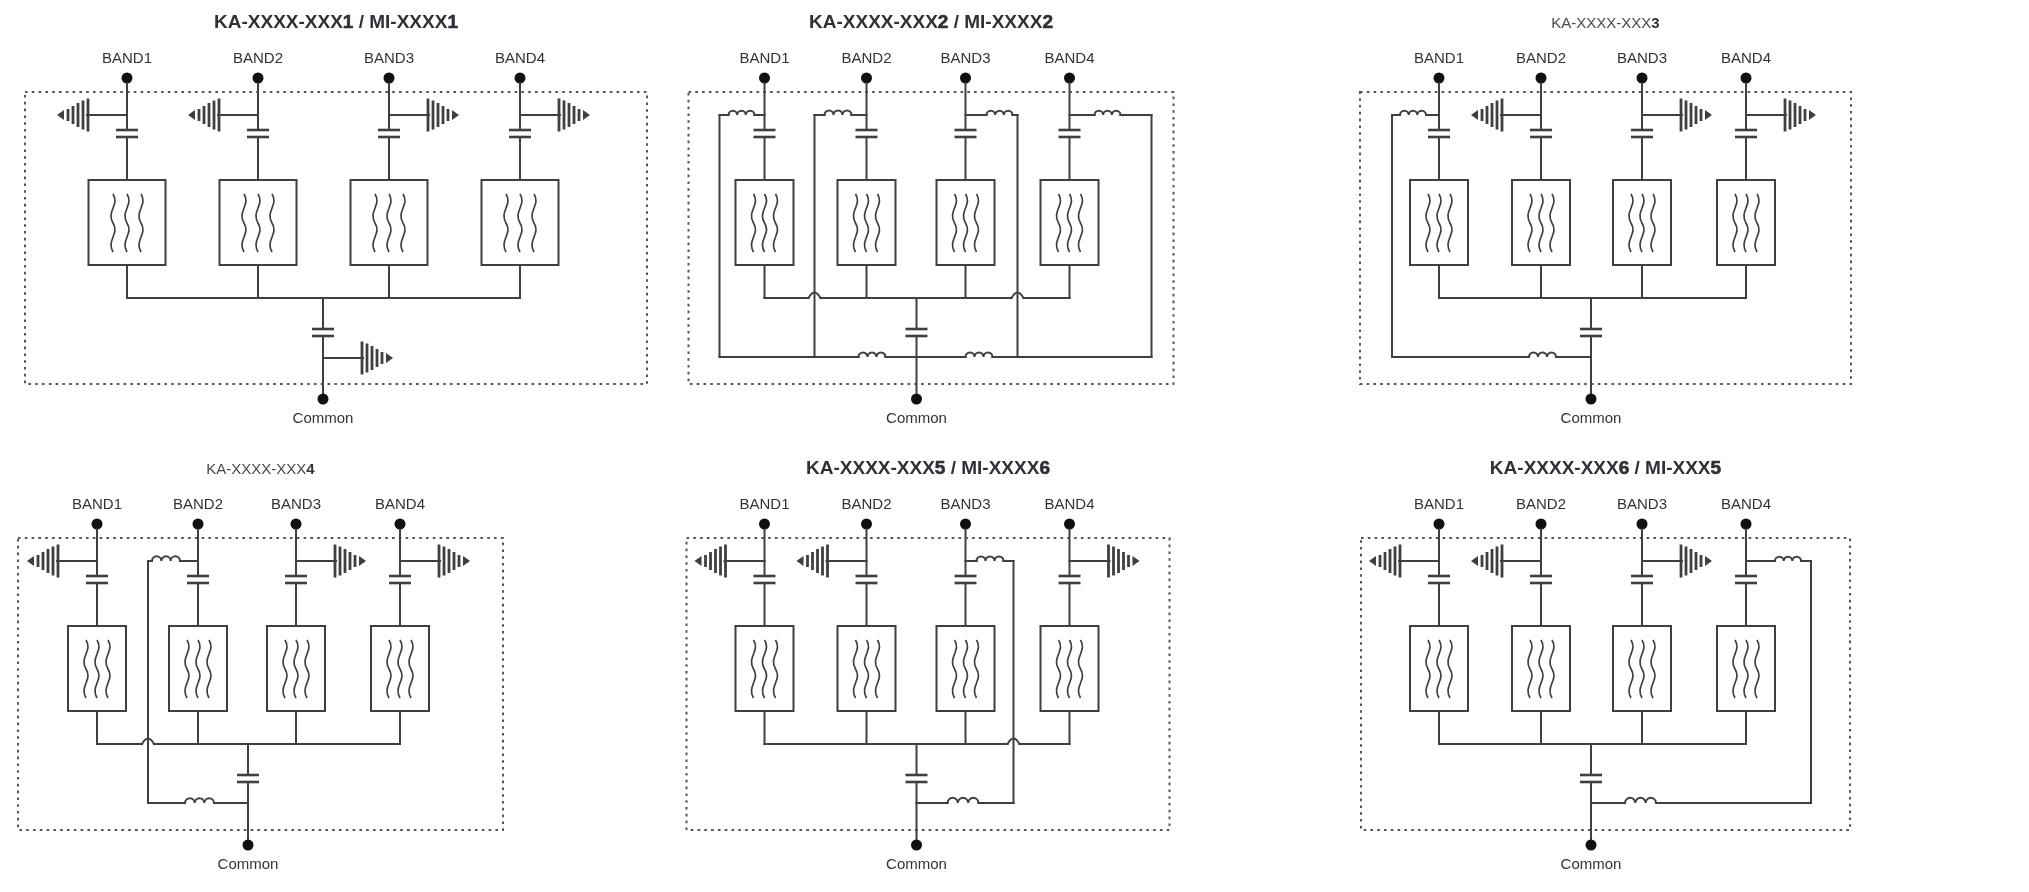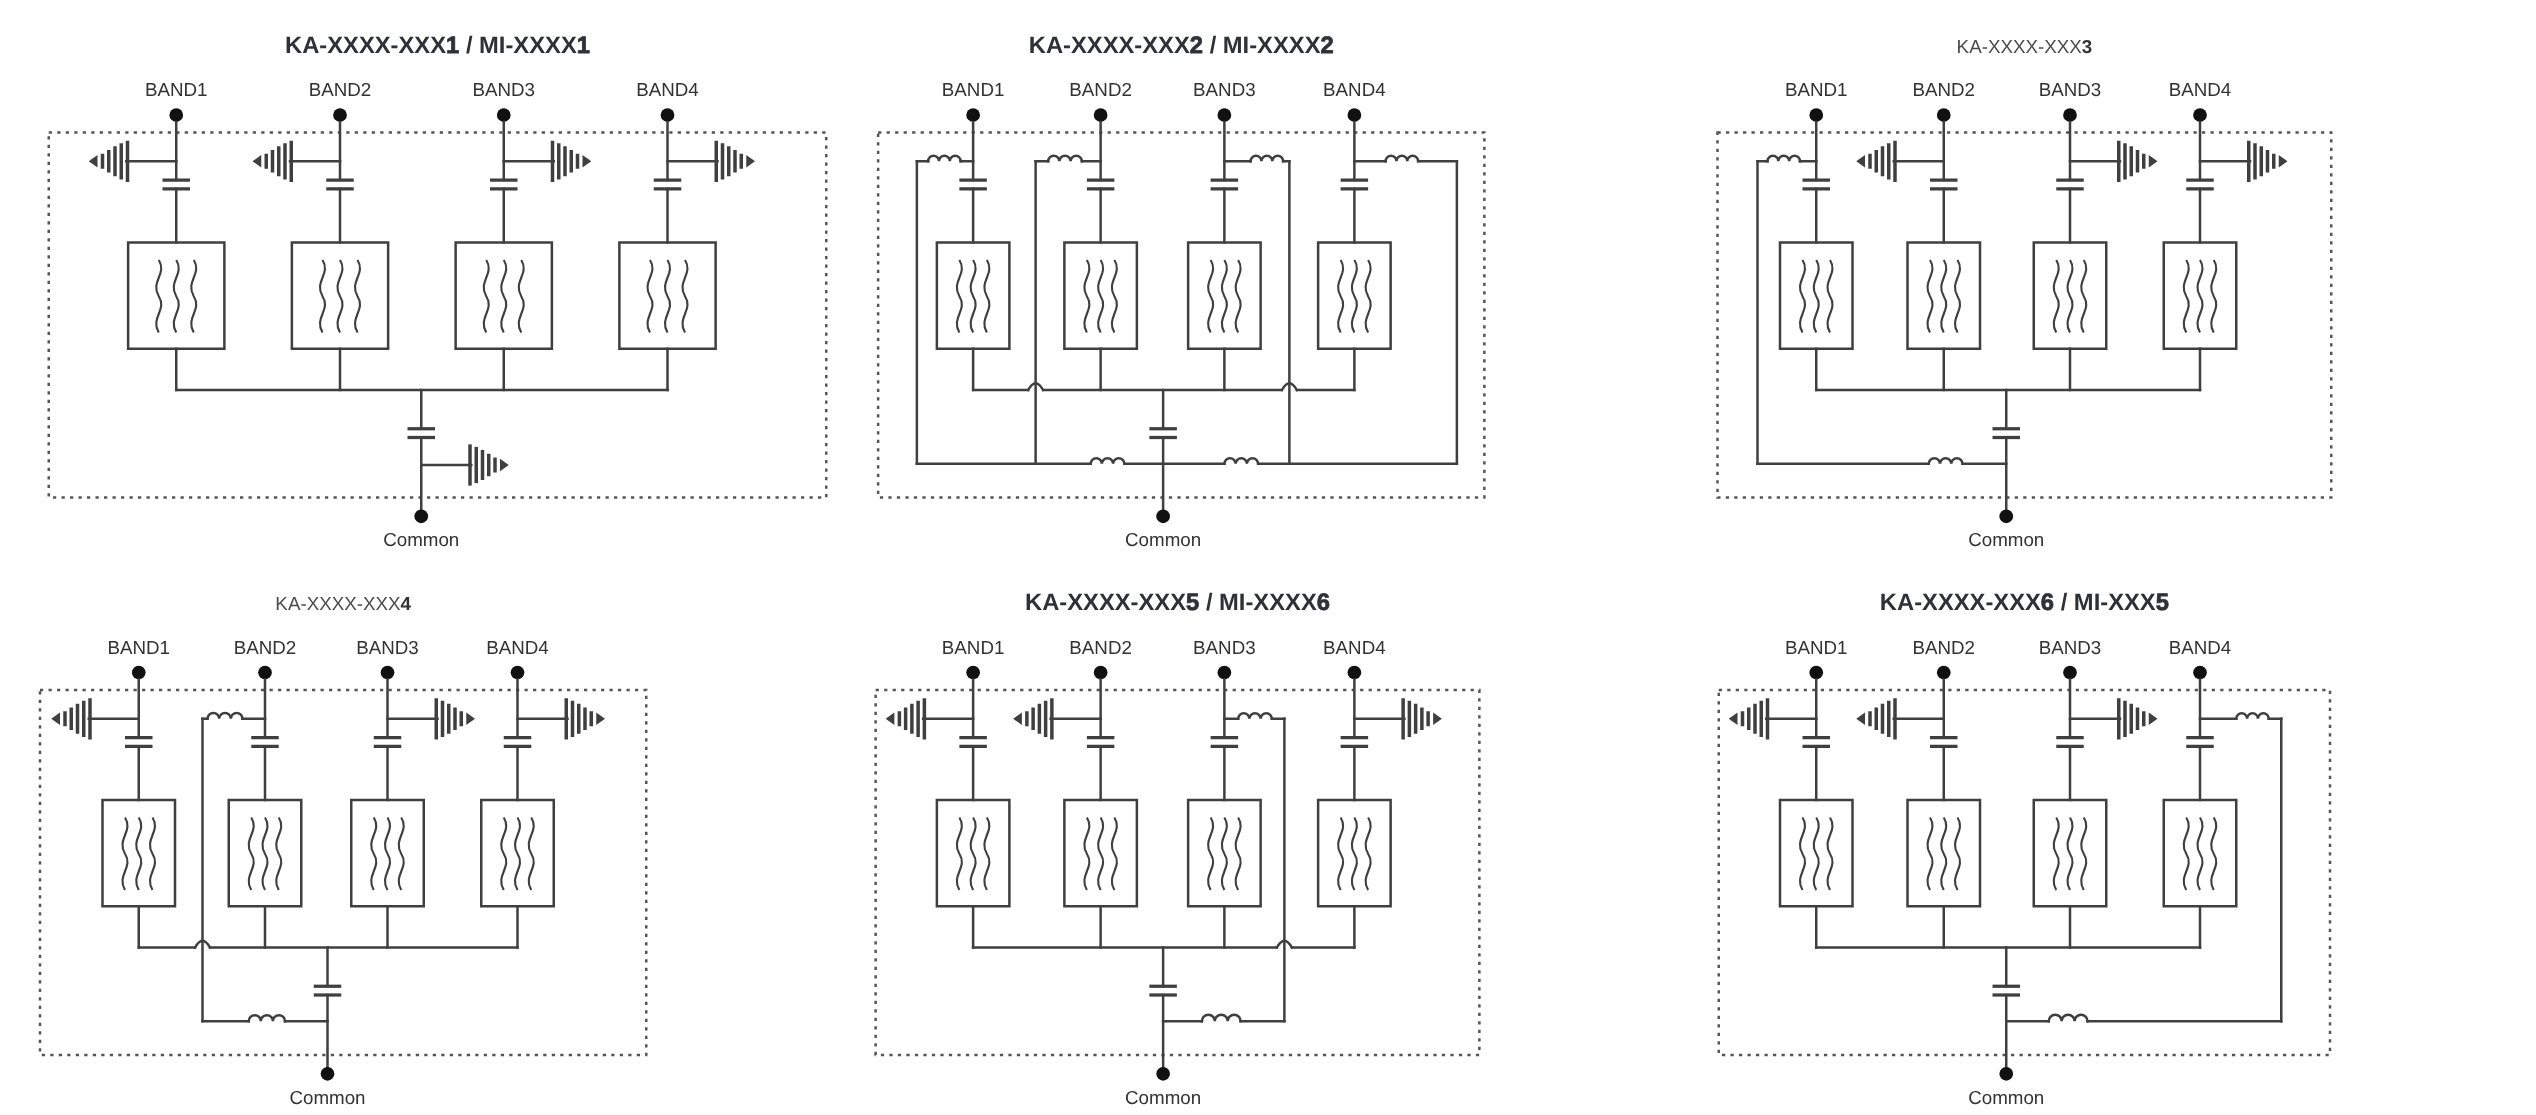--- a/index.html
+++ b/index.html
@@ -1,21 +1,21 @@
 <!DOCTYPE html>
 <html><head>
 <meta charset="utf-8">
 <style>
   html,body{margin:0;padding:0;background:#ffffff;}
   .sheet{
     width:2029px;height:892px;background:#ffffff;position:relative;
     display:grid;grid-template-columns:676px 677px 676px;grid-auto-rows:446px;
     font-family:"Liberation Sans",sans-serif;
   }
-  figure.cell{margin:14px;padding:0;width:100%;height:100%;}
+  figure.cell{margin:0;padding:0;width:100%;height:100%;}
   svg{display:block;}
   .w{stroke:#3f3f3f;stroke-width:2;fill:none;stroke-linecap:square;}
   .plate{stroke:#3f3f3f;stroke-width:2.6;stroke-linecap:butt;}
   .boxr{fill:none;stroke:#3f3f3f;stroke-width:2;}
   .wave{fill:none;stroke:#3f3f3f;stroke-width:1.7;}
   .dash{fill:none;stroke:#555555;stroke-width:2;stroke-dasharray:2.6 4.2;}
   .bar{stroke:#3f3f3f;stroke-width:2.8;stroke-linecap:butt;}
   .tri{fill:#3f3f3f;stroke:none;}
   .dotT{fill:#111111;stroke:none;}
   .lbl{font-family:"Liberation Sans",sans-serif;font-size:15px;fill:#333333;text-anchor:middle;}

